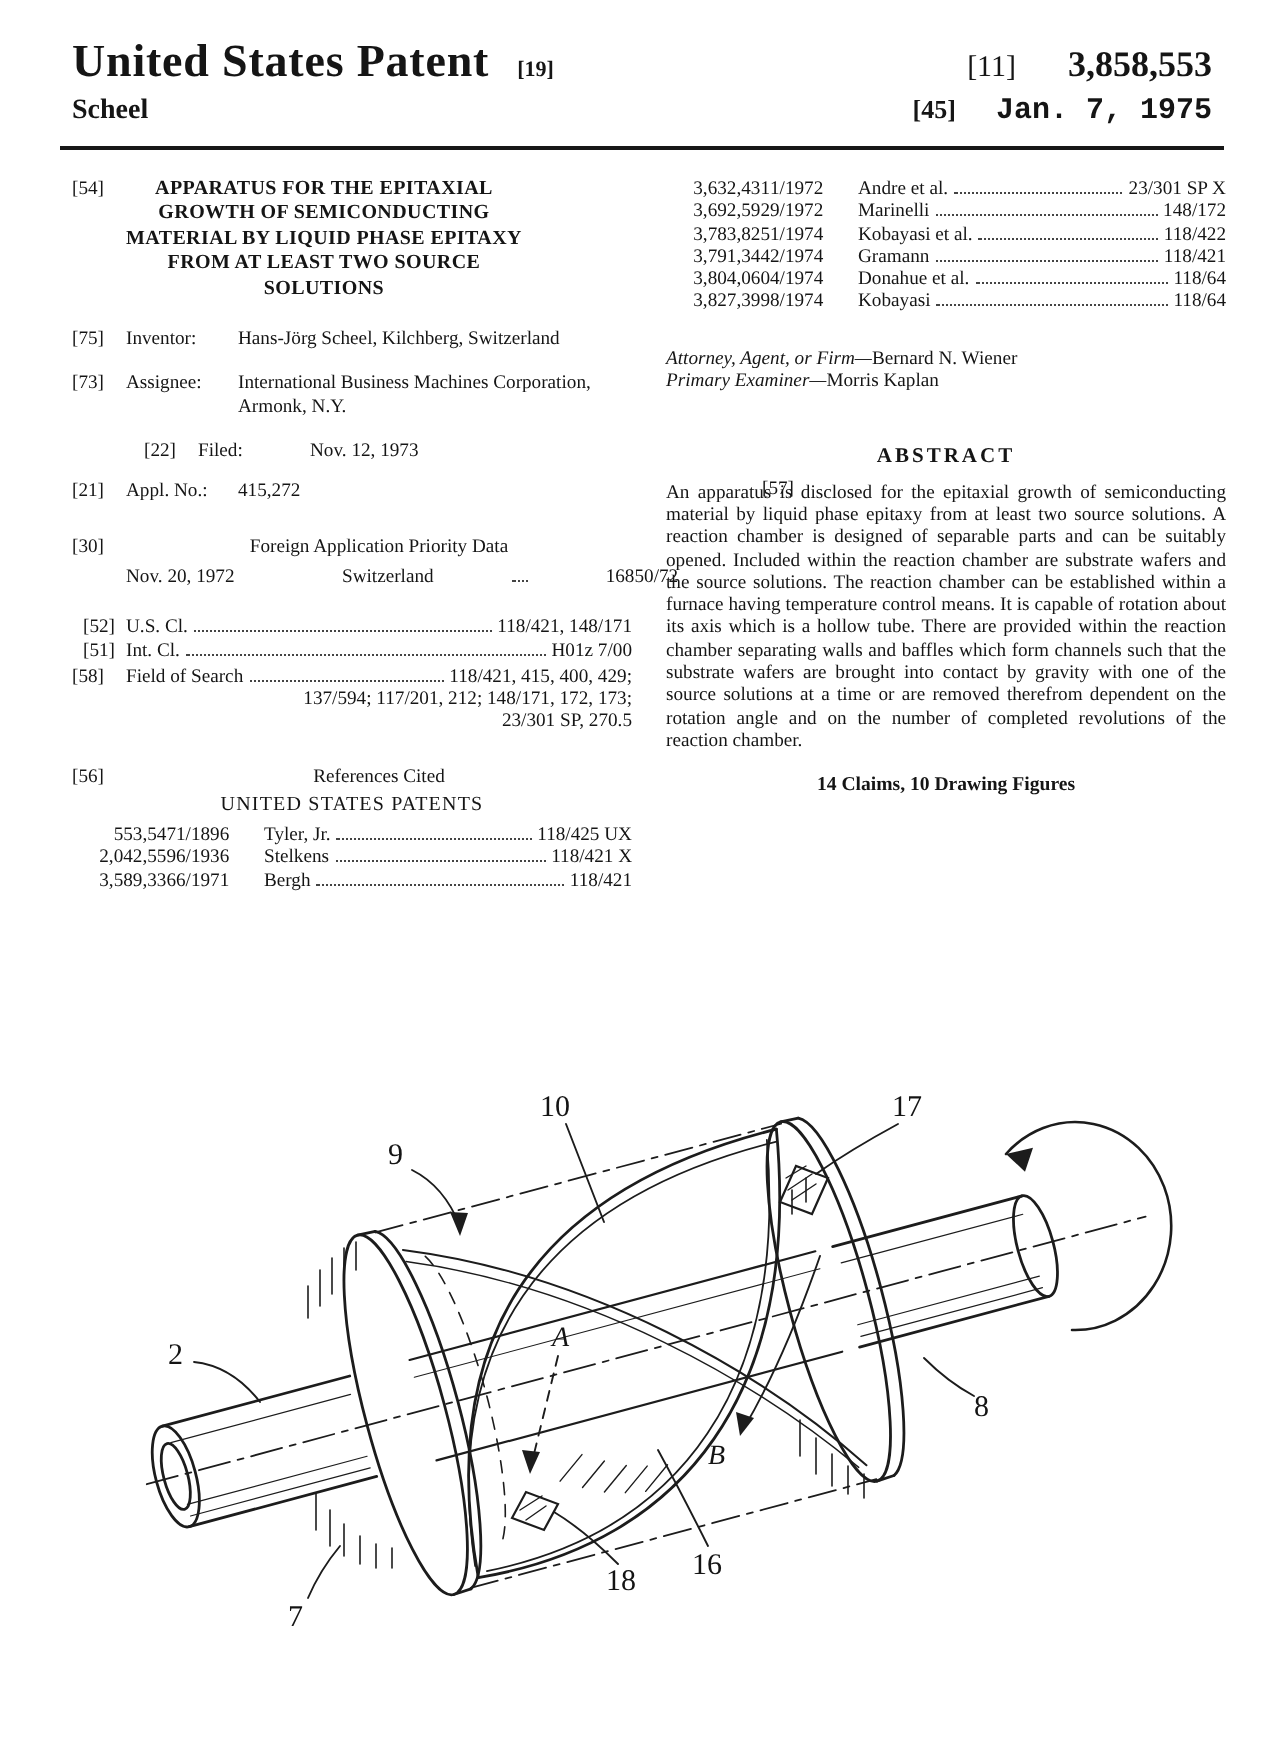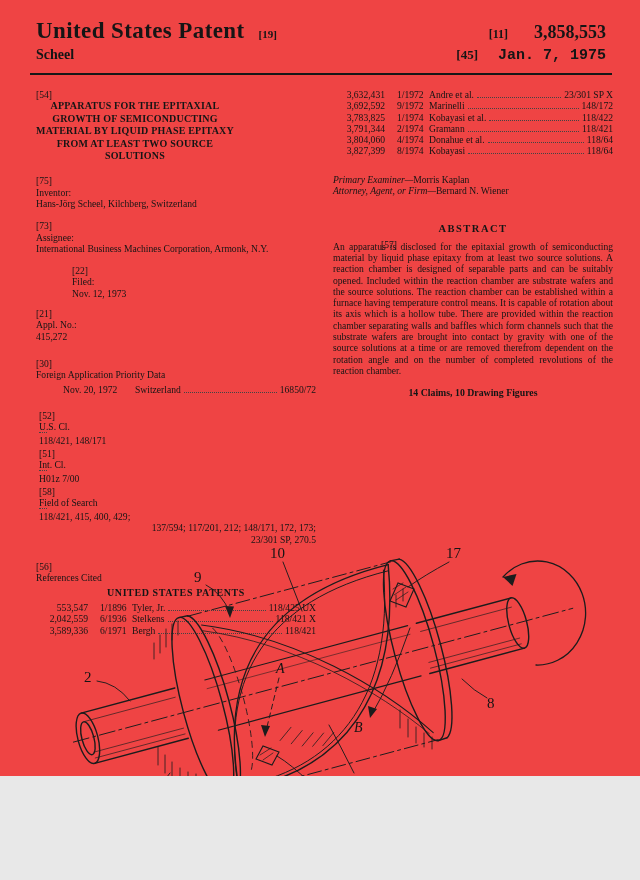--- a/index.html
+++ b/index.html
@@ -1,56 +1,56 @@
 <!DOCTYPE html>
 <html><head>
 <meta charset="utf-8">
 <style>
   html,body{margin:0;padding:0;}
   body{background:#e8e8e8;}
   .page{
-    position:relative;width:640px;height:776px;background:#ef4444;
+    position:relative;width:640px;height:880px;background:#ffffff;
     font-family:"Liberation Serif", serif;color:#151515;overflow:hidden;
   }
   
   .hdr{position:absolute;top:18px;left:36px;right:34px;}
   .hdr-row1{display:flex;align-items:baseline;}
   .us-patent{font-size:23px;font-weight:bold;letter-spacing:.4px;}
   .b19{font-size:11px;margin-left:14px;font-weight:bold;}
   .hdr-sp{flex:1;}
-  .b11{font-size:12px;font-weight:bold;margin-right:26px;}
+  .b11{font-size:15px;font-weight:normal;margin-right:26px;}
   .patnum{font-size:18px;font-weight:bold;}
   .hdr-row2{display:flex;align-items:baseline;margin-top:3px;}
   .surname{font-size:14px;font-weight:bold;}
   .b45{font-size:13px;font-weight:bold;margin-right:20px;}
   .patdate{font-size:15px;font-weight:bold;font-family:Liberation Mono, monospace;}
   .rule{position:absolute;top:73px;left:30px;width:582px;border-top:2.5px solid #171717;}
   
   .cols{position:absolute;top:89px;left:36px;width:577px;display:flex;gap:17px;
         font-size:9.6px;line-height:11.3px;}
   .col{width:280px;}
-  .tagrow{display:flex;align-items:baseline;flex-direction:column;}
+  .tagrow{display:flex;align-items:baseline;}
   .tag{width:27px;flex-shrink:0;}
   .lbl{width:56px;flex-shrink:0;}
   .bold{font-weight:normal;}
   .it{font-style:italic;}
   .prewrap{white-space:pre-line;}
   .title54{font-weight:bold;font-size:10px;line-height:12.4px;letter-spacing:.2px;text-align:center;}
   .lead{flex:1;border-bottom:1.6px dotted #444;margin:0 3px 2px 3px;min-width:8px;}
   .mb13{margin-bottom:13px;} .mb11{margin-bottom:11px;} .mb9{margin-bottom:9px;padding-left:36px;}
-  .mb16{margin-bottom:16px;} .mb4{margin-bottom:4px;} .mb14{margin-bottom:14px;}
-  .mb3{margin-bottom:3px;} .mb1{margin-bottom:1px;}
+  .mb16{margin-bottom:16px;} .mb4{margin-bottom:4px;} .mb14{margin-bottom:14px;gap:36px;}
+  .mb3{margin-bottom:3px;} .mb1{margin-bottom:1px;text-align:center;}
   .center{flex:1;text-align:center;}
   .prio-row{display:flex;align-items:baseline;padding-left:27px;}
   .prio-date{width:72px;flex-shrink:0;}
   .fs-cont{text-align:right;padding-left:27px;}
   .refrow{display:flex;align-items:baseline;}
   .rnum{width:52px;flex-shrink:0;text-align:right;}
-  .rdate{width:44px;flex-shrink:0;text-align:left;padding-left:12px;box-sizing:border-box;}
-  .caps-head{text-align:center;font-weight:bold;font-size:10px;letter-spacing:.6px;}
+  .rdate{width:44px;flex-shrink:0;text-align:left;padding-left:0;box-sizing:border-box;}
+  .caps-head{text-align:center;font-weight:normal;font-size:10px;letter-spacing:.6px;}
   .exam{margin-top:17px;}
   .abs-head{position:relative;margin-top:27px;margin-bottom:6px;}
   .abs-tag{position:absolute;left:0;top:16px;padding-left:48px;}
   .abs-title{text-align:center;font-weight:bold;font-size:10.5px;letter-spacing:1.5px;}
   .abstract{text-align:justify;}
   .claims{text-align:center;font-weight:bold;margin-top:11px;font-size:9.8px;}
   
   .figwrap{position:absolute;top:525px;left:0;}
   .fig-label{font-family:"Liberation Serif",serif;font-size:15px;fill:#141414;}
   .fig-label-it{font-family:"Liberation Serif",serif;font-size:14px;font-style:italic;fill:#141414;}
@@ -213,22 +213,22 @@
       </div>
       <div class="refrow">
         <span class="rnum">3,827,399</span>
         <span class="rdate">8/1974</span>
         <span>Kobayasi</span>
         <span class="lead"></span>
         <span>118/64</span>
       </div>
 
       <div class="exam">
+        <div><span class="it">Attorney, Agent, or Firm—</span><span>Bernard N. Wiener</span></div>
         <div><span class="it">Primary Examiner—</span><span>Morris Kaplan</span></div>
-        <div><span class="it">Attorney, Agent, or Firm—</span><span>Bernard N. Wiener</span></div>
       </div>
 
       <div class="abs-head">
         <span class="abs-tag">[57]</span>
         <div class="abs-title">ABSTRACT</div>
       </div>
       <div class="abstract">An apparatus is disclosed for the epitaxial growth of semiconducting material by liquid phase epitaxy from at least two source solutions. A reaction chamber is designed of separable parts and can be suitably opened. Included within the reaction chamber are substrate wafers and the source solutions. The reaction chamber can be established within a furnace having temperature control means. It is capable of rotation about its axis which is a hollow tube. There are provided within the reaction chamber separating walls and baffles which form channels such that the substrate wafers are brought into contact by gravity with one of the source solutions at a time or are removed therefrom dependent on the rotation angle and on the number of completed revolutions of the reaction chamber.</div>
       <div class="claims">14 Claims, 10 Drawing Figures</div>
     </div>
   </div>

